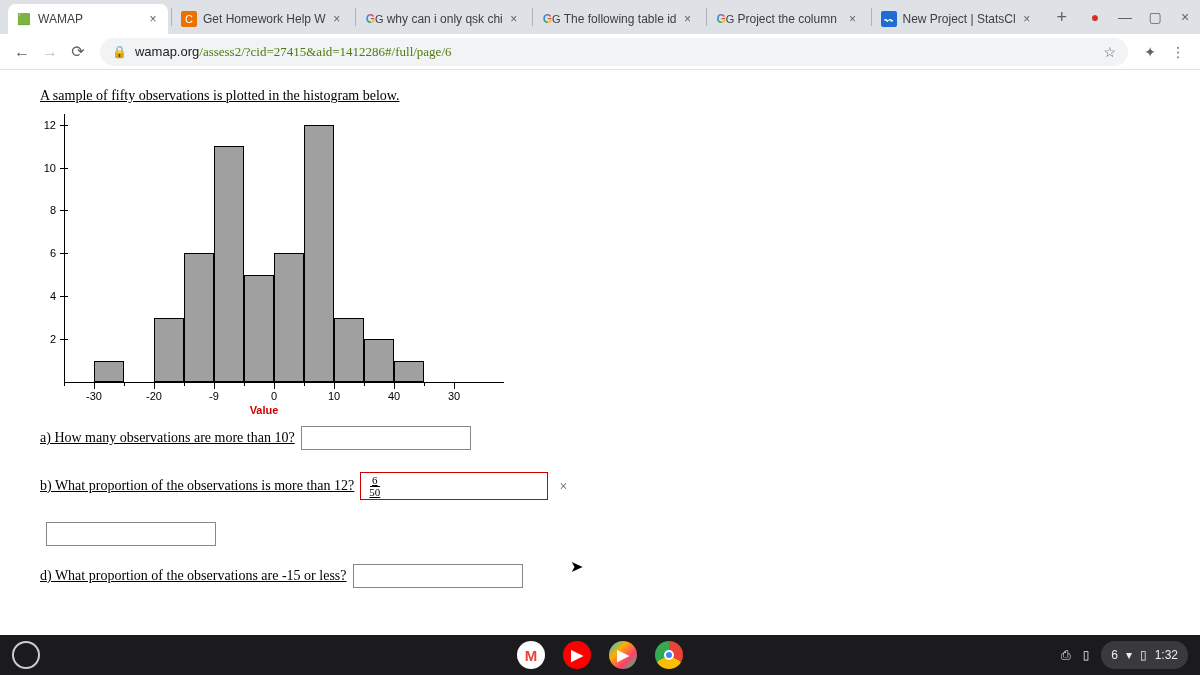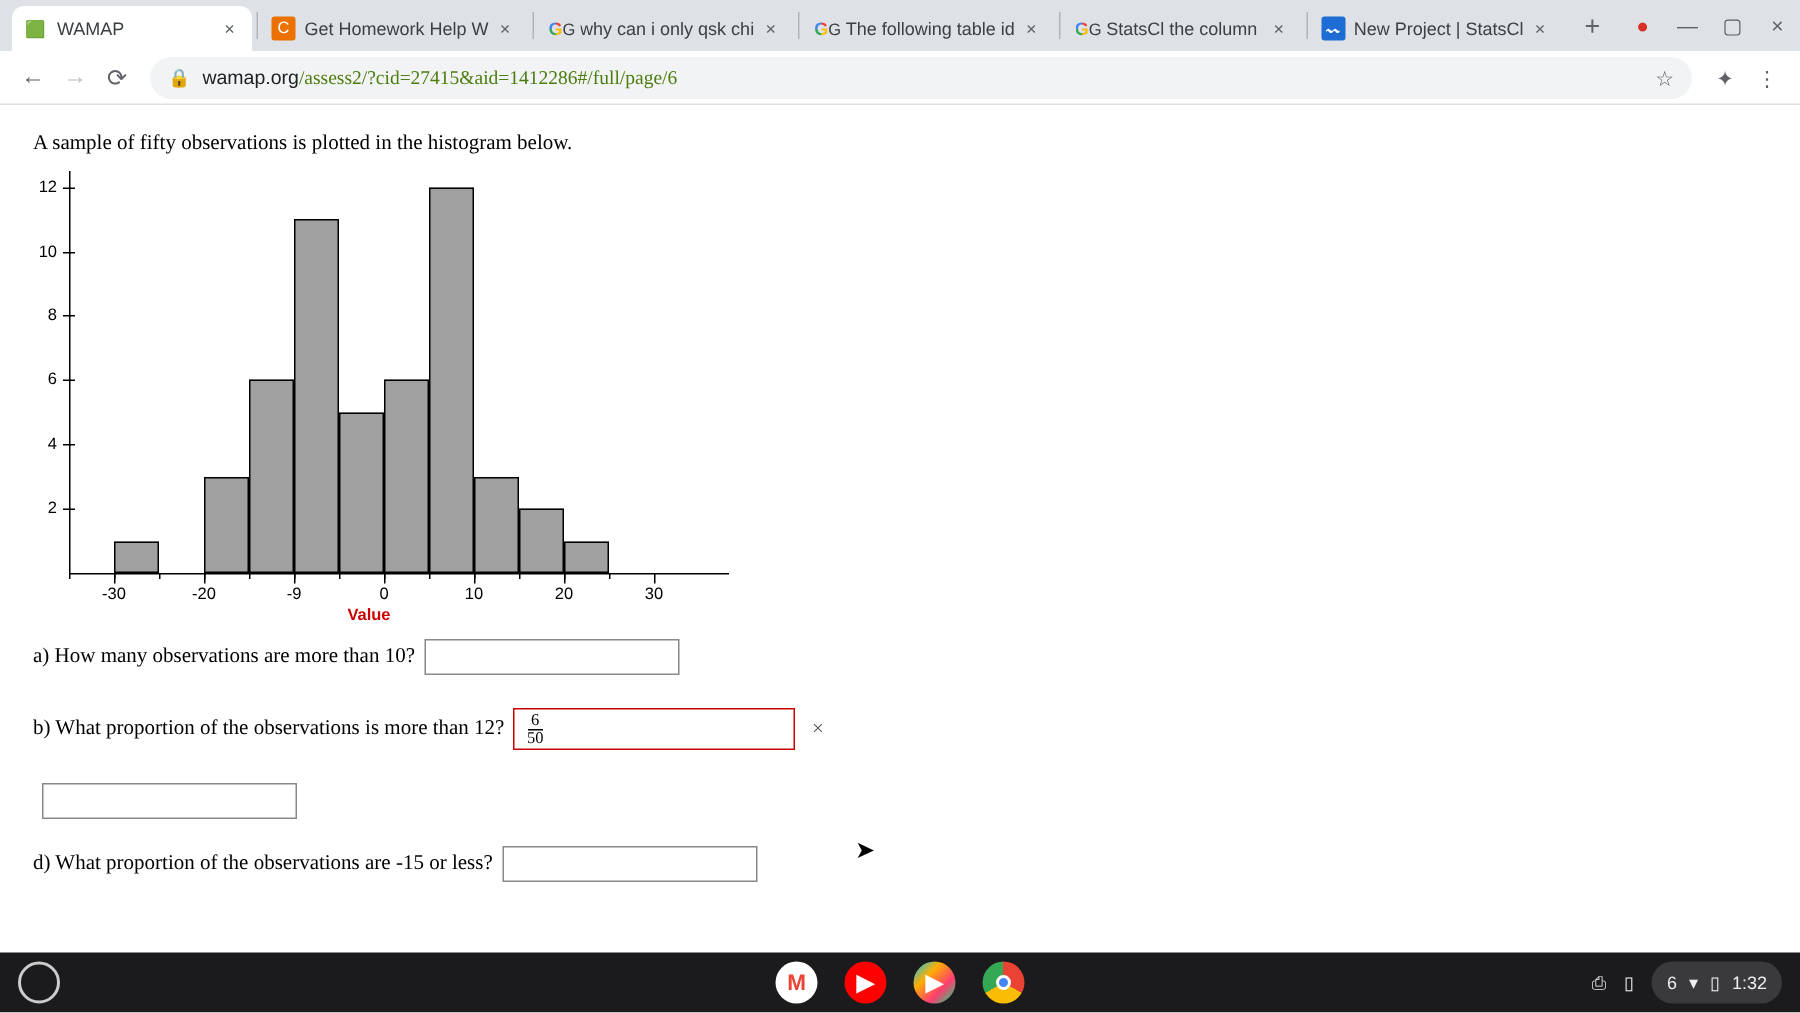--- a/index.html
+++ b/index.html
@@ -22,21 +22,21 @@
 .navbtn { width: 28px; height: 28px; display: flex; align-items: center; justify-content: center; color: #5f6368; font-size: 16px; cursor: pointer; }
 .navbtn.disabled { color: #bdc1c6; }
 .omnibox { flex: 1; height: 28px; background: #f1f3f4; border-radius: 14px; display: flex; align-items: center; padding: 0 12px; margin: 0 8px; font-size: 13px; color: #202124; }
 .omnibox .lock { margin-right: 8px; color: #5f6368; font-size: 12px; }
 .omnibox .domain { color: #202124; }
 .omnibox .path { color: #4d7c0f; font-family: Liberation Serif, serif; }
 .omnibox .star { margin-left: auto; color: #5f6368; font-size: 14px; }
 .ext { width: 28px; height: 28px; display: flex; align-items: center; justify-content: center; color: #5f6368; font-size: 14px; }
 
 
-.content { padding: 18px 22px; }
+.content { padding: 18px 40px; text-decoration: underline; }
 .qtext { font-family: "Times New Roman", serif; font-size: 14px; color: #000; margin-bottom: 10px; }
 
 
 .histogram { position: relative; width: 460px; height: 290px; margin-left: -6px; }
 .yaxis-line { position: absolute; left: 30px; top: 0; width: 1px; height: 268px; background: #000; }
 .xaxis-line { position: absolute; left: 30px; top: 268px; height: 1px; width: 440px; background: #000; }
 .ytick { position: absolute; left: 26px; width: 8px; height: 1px; background: #000; }
 .ylabel { position: absolute; left: 0; width: 22px; text-align: right; font-size: 11px; color: #000; transform: translateY(-50%); }
 .xtick { position: absolute; top: 268px; width: 1px; height: 6px; background: #000; }
 .xlabel { position: absolute; top: 276px; font-size: 11px; color: #000; transform: translateX(-50%); }
@@ -94,21 +94,21 @@
         <span class="gfav">G</span>
       </span>
     <span class="title">The following table id</span>
     <span class="close">×</span>
   </div>
   <div class="tab-sep"></div>
   <div class="tab">
     <span class="favicon">
         <span class="gfav">G</span>
       </span>
-    <span class="title">StatsCl the column</span>
+    <span class="title">Project the column</span>
     <span class="close">×</span>
   </div>
   <div class="tab-sep"></div>
   <div class="tab">
     <span class="favicon" style="background:#1e6dd4;color:#fff;border-radius:2px;font-size:9px;">〰</span>
     <span class="title">New Project | StatsCl</span>
     <span class="close">×</span>
   </div>
   <div class="newtab">+</div>
   <div class="winctl">
@@ -155,21 +155,21 @@
       <div class="xlabel" style="left:60px;">-30</div>
       <div class="xtick" style="left:120px;height:7px;"></div>
       <div class="xlabel" style="left:120px;">-20</div>
       <div class="xtick" style="left:180px;height:7px;"></div>
       <div class="xlabel" style="left:180px;">-9</div>
       <div class="xtick" style="left:240px;height:7px;"></div>
       <div class="xlabel" style="left:240px;">0</div>
       <div class="xtick" style="left:300px;height:7px;"></div>
       <div class="xlabel" style="left:300px;">10</div>
       <div class="xtick" style="left:360px;height:7px;"></div>
-      <div class="xlabel" style="left:360px;">20</div>
+      <div class="xlabel" style="left:360px;">40</div>
       <div class="xtick" style="left:420px;height:7px;"></div>
       <div class="xlabel" style="left:420px;">30</div>
       <div class="xtick" style="left:30px;height:4px;"></div>
       <div class="xtick" style="left:60px;height:4px;"></div>
       <div class="xtick" style="left:90px;height:4px;"></div>
       <div class="xtick" style="left:120px;height:4px;"></div>
       <div class="xtick" style="left:150px;height:4px;"></div>
       <div class="xtick" style="left:180px;height:4px;"></div>
       <div class="xtick" style="left:210px;height:4px;"></div>
       <div class="xtick" style="left:240px;height:4px;"></div>

